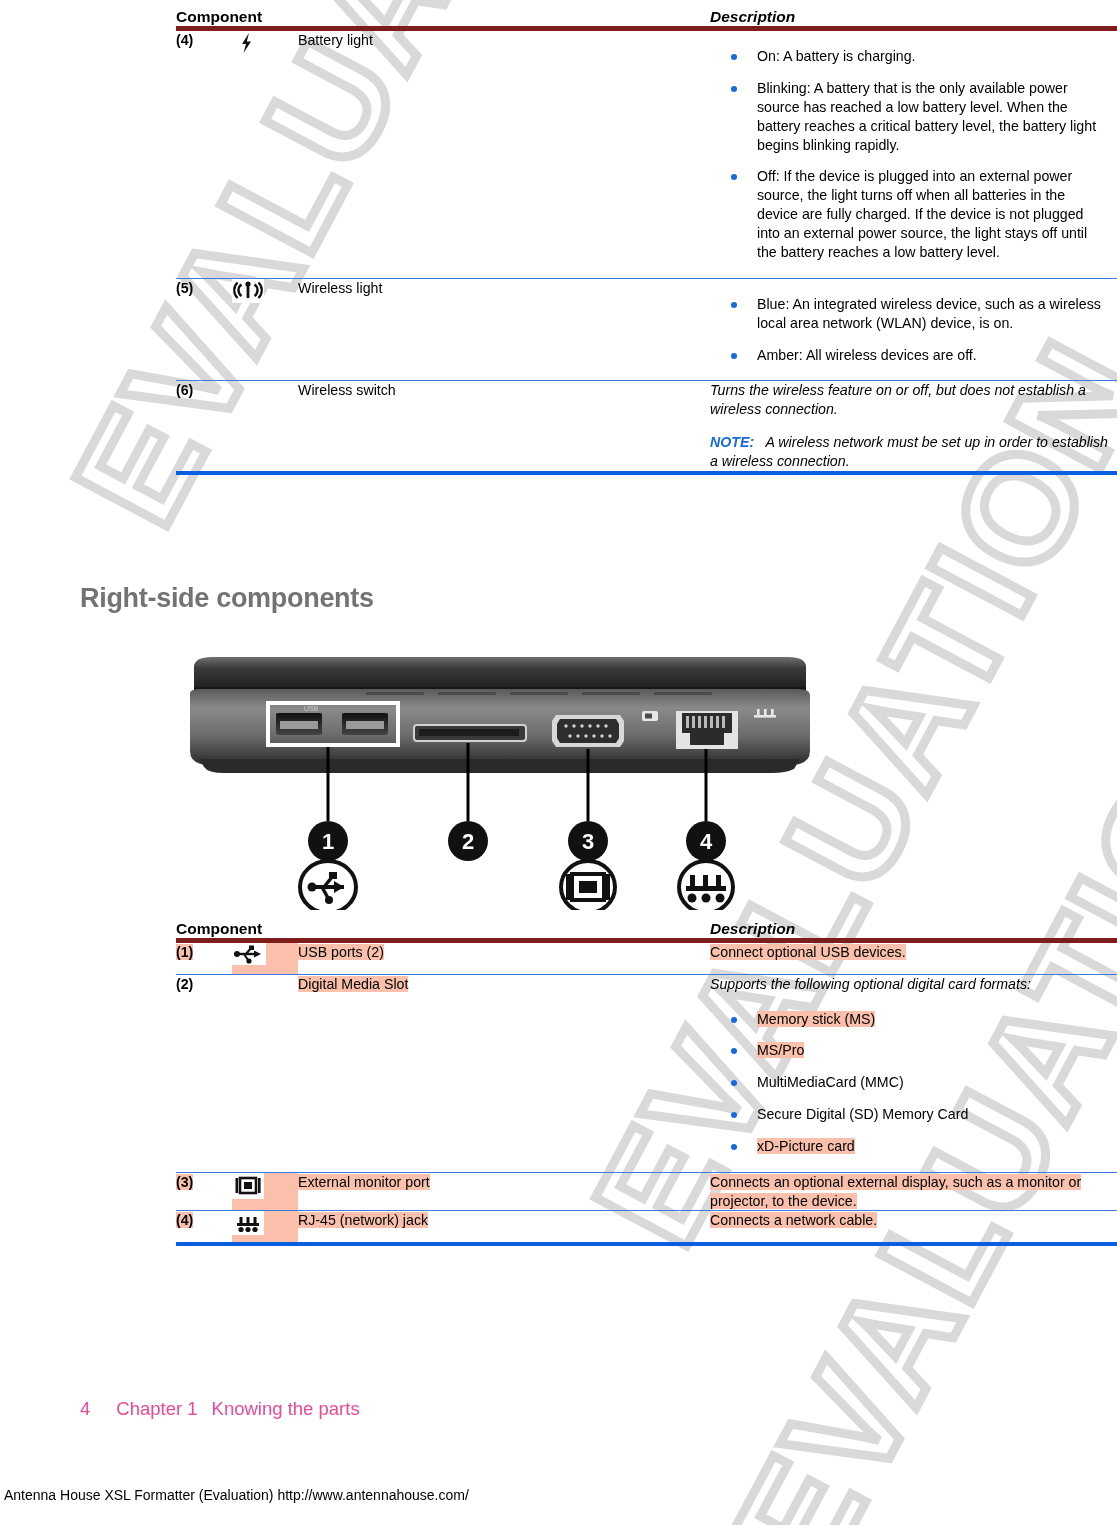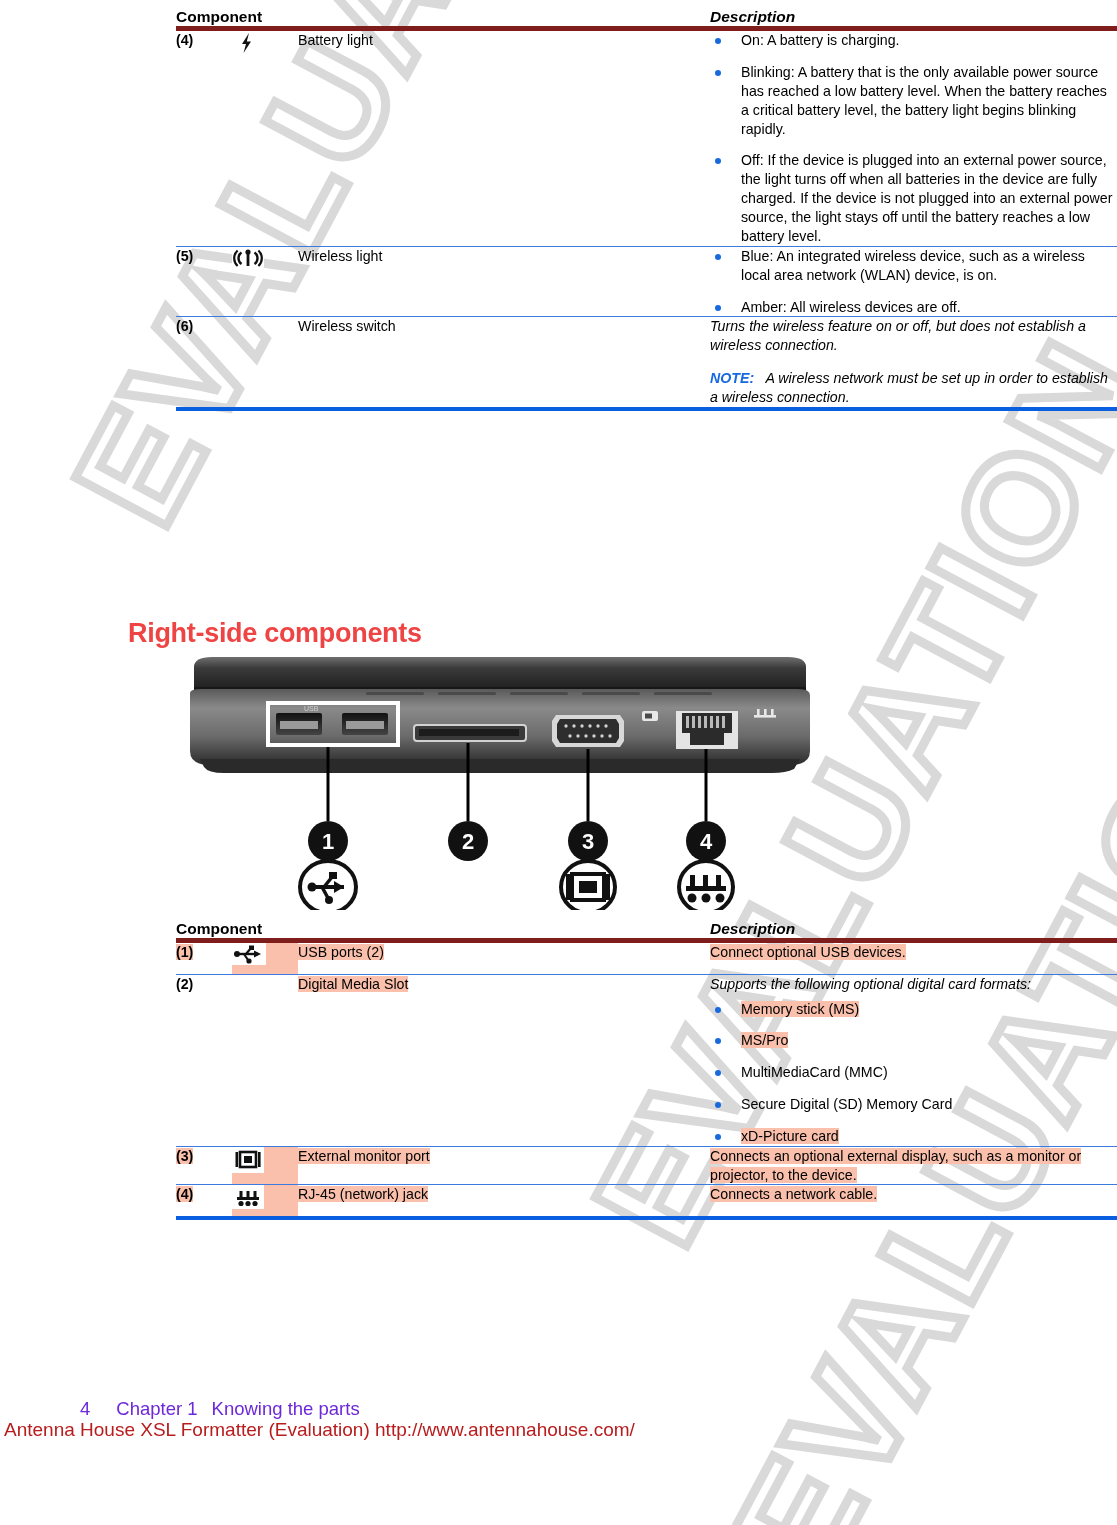--- a/index.html
+++ b/index.html
@@ -80,21 +80,21 @@
     font-size: 14.2px;
     line-height: 1.32;
   }
   .row.last td { border-bottom: 4px solid #0a5fe0; }
 
   .col-num   { width: 56px;  font-weight: bold; font-size: 14.2px; }
   .col-icon  { width: 66px; }
   .col-name  { width: 404px; }
   .col-desc  { width: 415px; padding-left: 8px !important; }
 
-  .bullets { margin: 0; padding: 0; list-style: none; }
+  .bullets { margin: 16px; padding: 0; list-style: none; }
   .bullets li {
     position: relative;
     padding-left: 31px;
     margin-bottom: 13px;
     line-height: 1.33;
   }
   .bullets li:last-child { margin-bottom: 0; }
   .bullets li::before {
     content: "";
     position: absolute;
@@ -117,54 +117,53 @@
     width: 34px;
     height: 26px;
     line-height: 0;
   }
   .icon-box svg { display: block; }
 
   
   #section-heading {
     position: absolute;
     left: 80px;
-    top: 618px;
+    top: 583px;
     font-size: 27px;
     font-weight: bold;
-    color: #ef4444;
+    color: #737373;
     letter-spacing: -0.3px;
-    margin-left: 48px;
   }
 
   
   #illustration {
     position: absolute;
     left: 176px;
     top: 655px;
     width: 660px;
     height: 255px;
   }
 
   
   #page-footer {
     position: absolute;
     left: 80px;
     top: 1398px;
     font-size: 18.5px;
-    color: #6d28d9;
+    color: #ec4899;
   }
   #page-footer .pg { margin-right: 26px; }
   #page-footer .ch { margin-right: 14px; }
 
   #eval-footer {
     position: absolute;
     left: 4px;
-    top: 1419px;
-    font-size: 19px;
-    color: #b91c1c;
+    top: 1487px;
+    font-size: 14px;
+    color: #000000;
     z-index: 3;
   }
 </style>
 </head>
 <body>
 
 <div id="watermark-layer">
   <div class="wm-text wm-a">EVALUATION</div>
   <div class="wm-text wm-b">EVALUATION</div>
   <div class="wm-text wm-c">EVALUATION</div>

